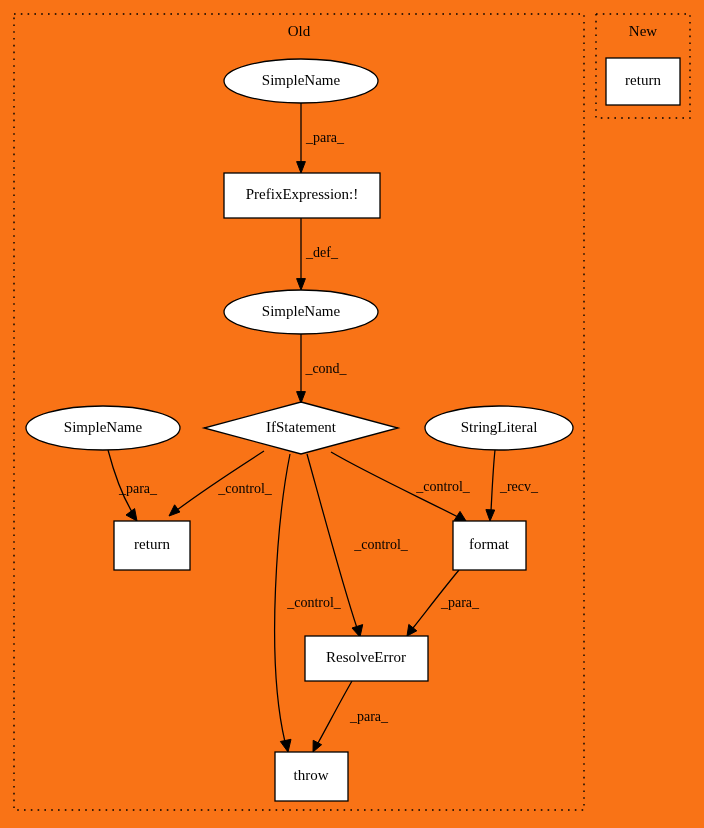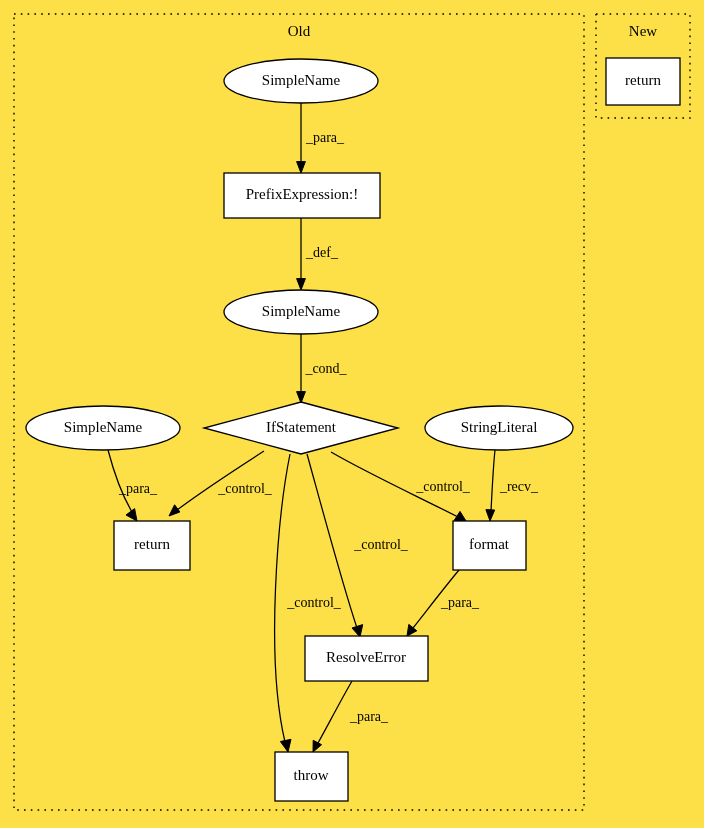--- a/index.html
+++ b/index.html
@@ -5,21 +5,21 @@
 <style>
   html, body {
     margin: 0;
     padding: 0;
     background: #ffffff;
   }
   #canvas {
     position: relative;
     width: 704px;
     height: 828px;
-    background: #fde047;
+    background: #f97316;
     font-family: "Liberation Serif", "DejaVu Serif", serif;
     overflow: hidden;
   }
   svg#graph {
     position: absolute;
     left: 0;
     top: 0;
     width: 704px;
     height: 828px;
   }

